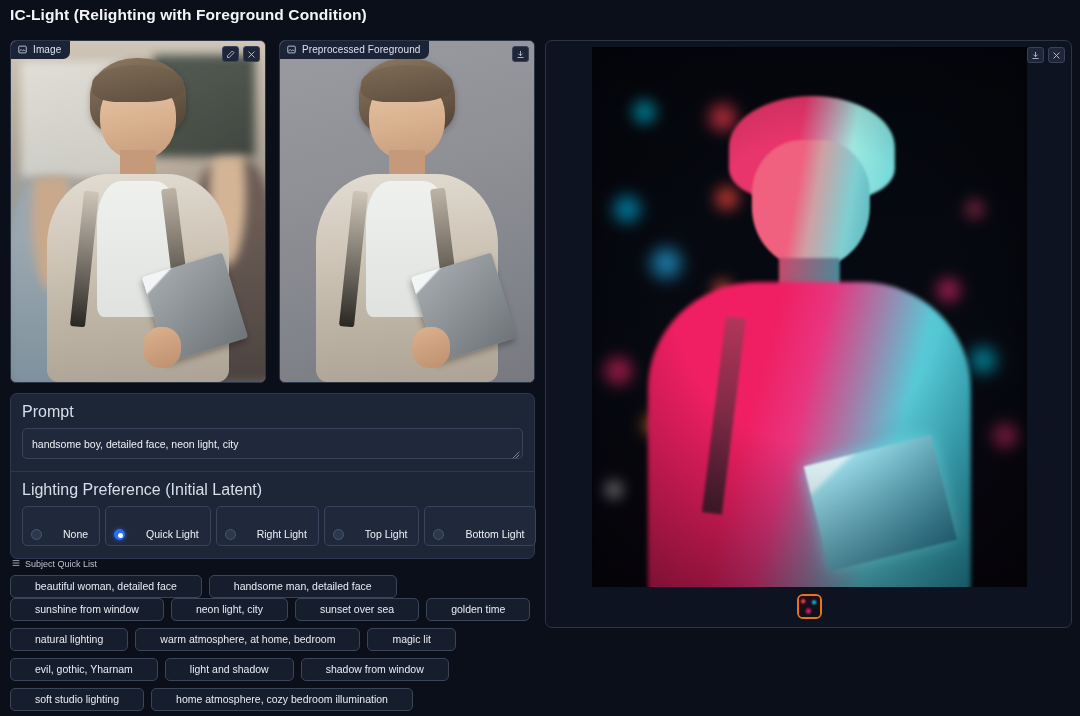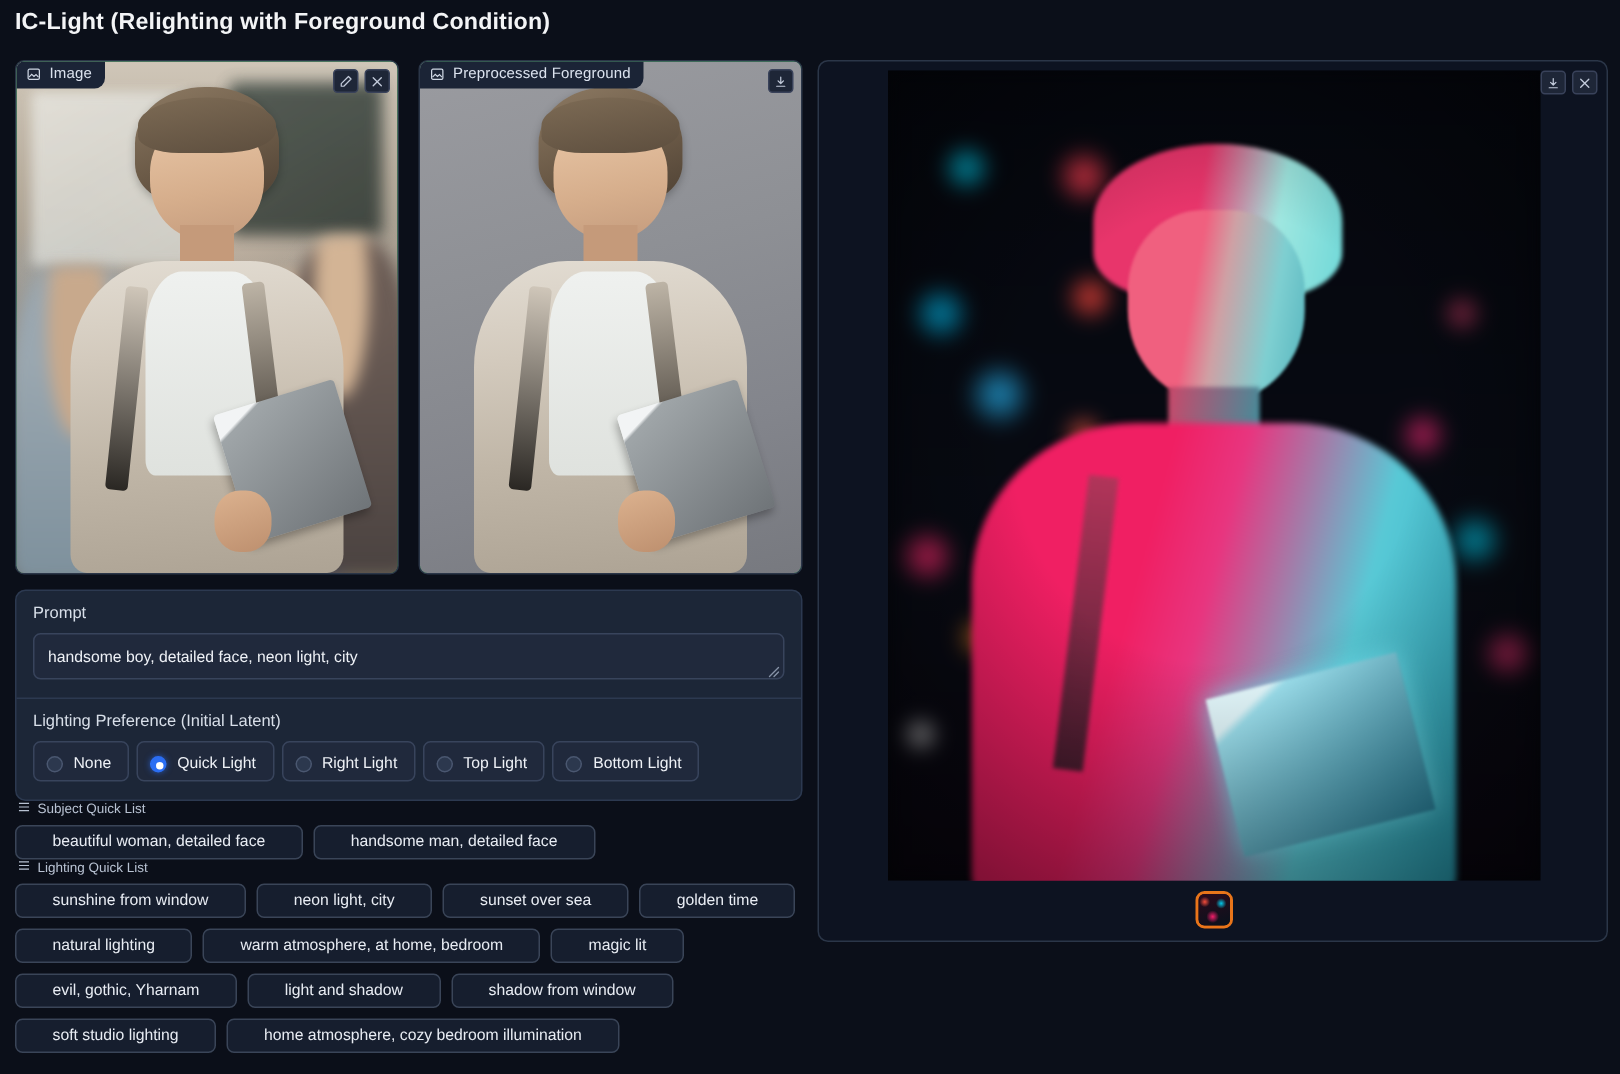--- a/index.html
+++ b/index.html
@@ -19,21 +19,21 @@
   }
 
   
   .left-col { position: absolute; left: 10px; top: 40px; width: 525px; }
 
   .img-row { display: flex; gap: 13px; }
 
   .img-card {
     position: relative;
     width: 256px; height: 343px;
-    background: #15803d;
+    background: #ec4899;
     border: 1px solid #2b3648;
     border-radius: 6px;
     overflow: hidden;
   }
 
   .img-label {
     position: absolute; left: 0; top: 0; z-index: 4;
     display: flex; align-items: center; gap: 6px;
     background: #1b2436;
     border-bottom-right-radius: 7px;
@@ -158,44 +158,44 @@
 
   
   .prompt-panel {
     margin-top: 10px;
     background: #1c2637;
     border: 1px solid #2c3950;
     border-radius: 7px;
     width: 525px;
   }
   .prompt-inner { padding: 9px 11px 12px; }
-  .field-label { font-size: 11px; color: #d8dfe9; margin-bottom: 7px; }
+  .field-label { font-size: 16px; color: #d8dfe9; margin-bottom: 7px; }
   .prompt-box {
     position: relative;
     background: #20293c;
     border: 1px solid #38445c;
     border-radius: 5px;
     height: 31px;
     display: flex; align-items: center;
     padding: 0 9px;
     font-size: 10.5px; color: #eef1f6;
   }
   .resize-grip {
     position:absolute; right:2px; bottom:1px;
     width:8px; height:8px; color:#7b879c;
   }
   .divider { height: 1px; background: #2c3950; }
   .light-inner { padding: 9px 11px 12px; }
   .radio-row { display: flex; gap: 5px; }
   .radio-pill {
-    display: flex; align-items: center; gap: 7px;
+    display: flex; align-items: center; gap: 21px;
     background: #20293c;
     border: 1px solid #38445c;
     border-radius: 5px;
-    padding: 8px 11px 5px 8px;
+    padding: 21px 11px 5px 8px;
     font-size: 10.5px; color: #eef1f6;
     white-space: nowrap;
   }
   .radio-dot {
     width: 11px; height: 11px; border-radius: 50%;
     background: #2c384e; border: 1px solid #4a5straight;
     border: 1px solid #4a5770;
     flex: none;
   }
   .radio-pill.sel .radio-dot {
@@ -470,28 +470,20 @@
       </span>
       <span>Subject Quick List</span>
     </div>
     <div class="chips">
       <div class="chip">beautiful woman, detailed face</div>
       <div class="chip">handsome man, detailed face</div>
     </div>
   </div>
 
   <div class="qlist">
-    <div class="qlist-head">
-      <span>
-        <svg width="8" height="8" viewBox="0 0 10 10">
-            <path d="M0.8 2h8.4M0.8 5h8.4M0.8 8h8.4" stroke="#b8c2d2" stroke-width="1"></path>
-          </svg>
-      </span>
-      <span>Lighting Quick List</span>
-    </div>
     <div class="chips">
       <div class="chip">sunshine from window</div>
       <div class="chip">neon light, city</div>
       <div class="chip">sunset over sea</div>
       <div class="chip">golden time</div>
       <div class="chip">natural lighting</div>
       <div class="chip">warm atmosphere, at home, bedroom</div>
       <div class="chip">magic lit</div>
       <div class="chip">evil, gothic, Yharnam</div>
       <div class="chip">light and shadow</div>

